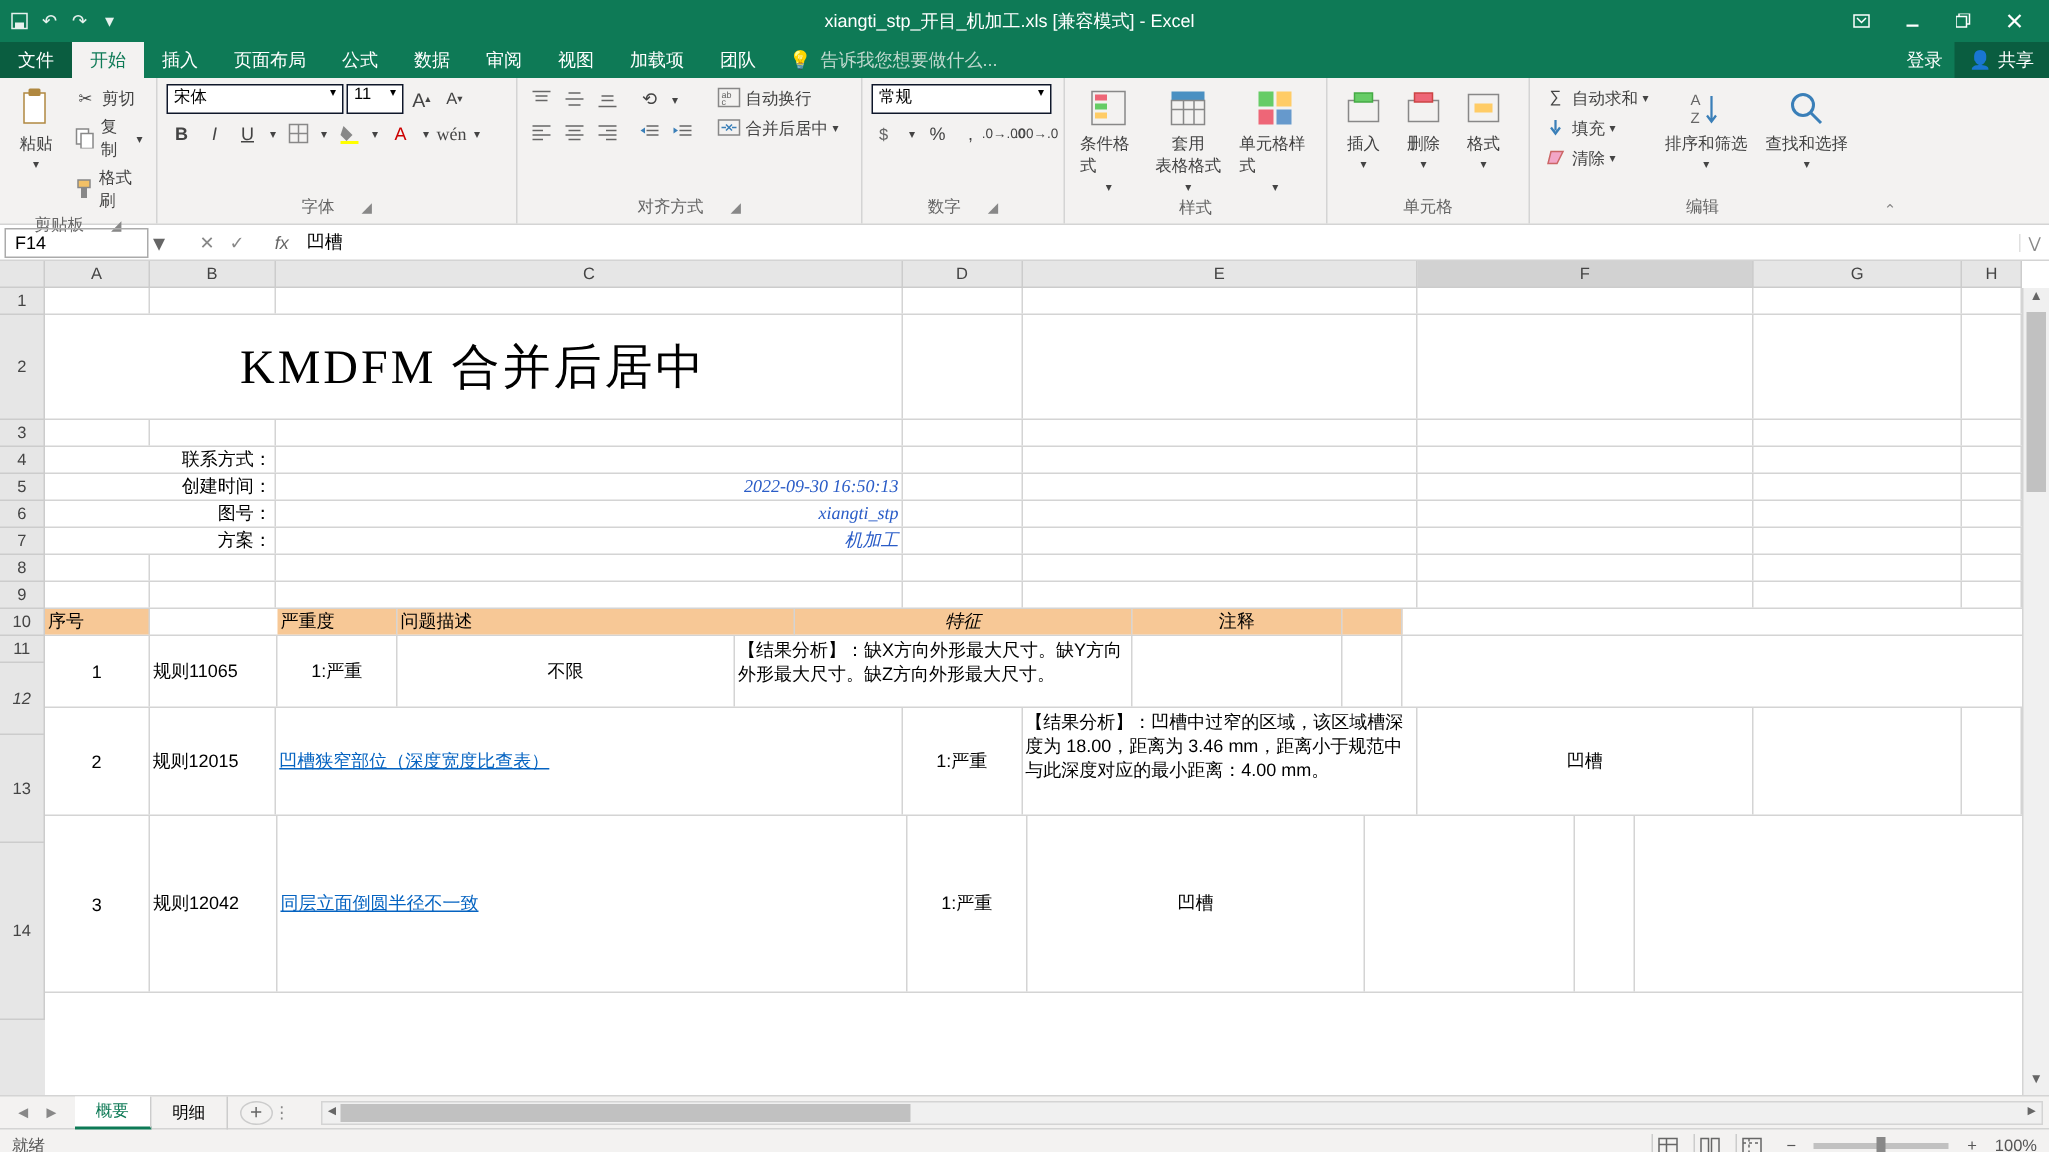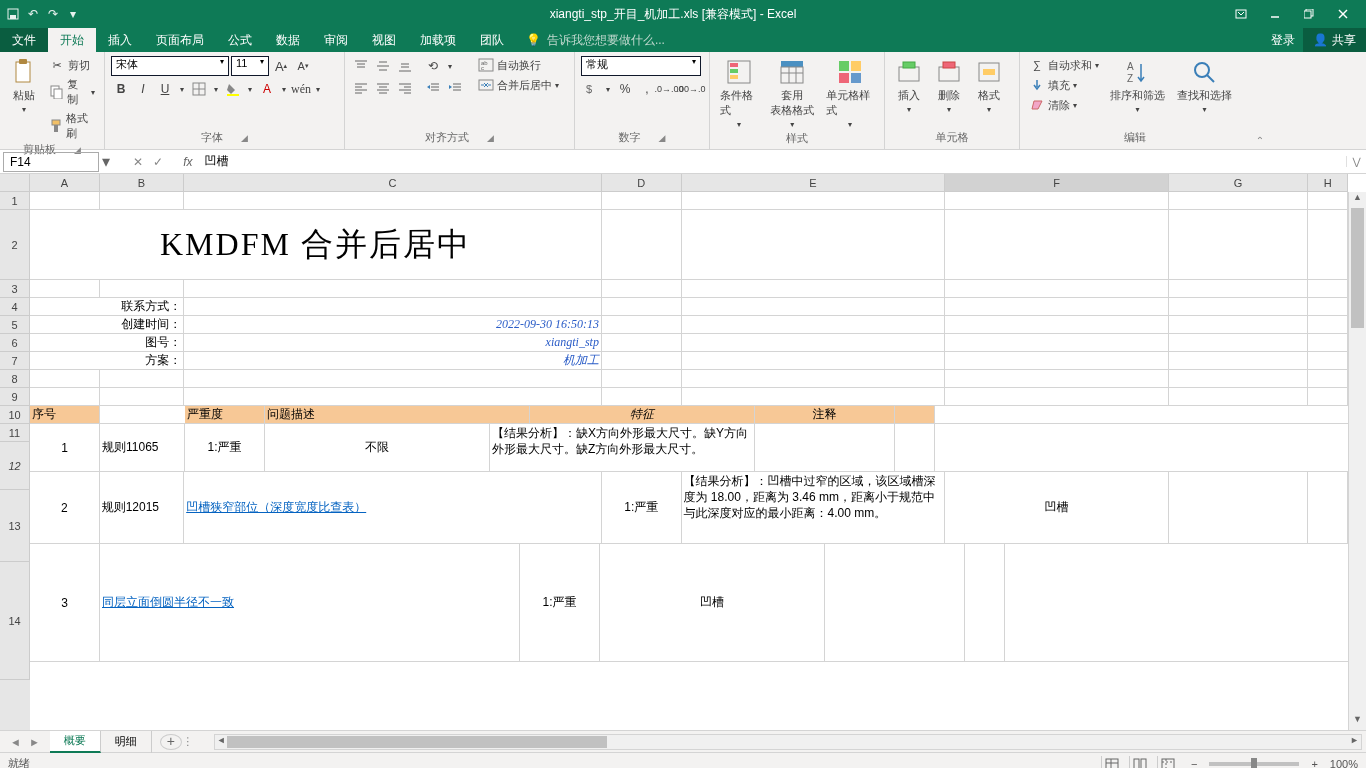--- a/index.html
+++ b/index.html
@@ -655,20 +655,21 @@
           <span class="link">凹槽狭窄部位（深度宽度比查表）</span>
         </div>
         <div class="cell center" style="width: 80px;">1:严重</div>
         <div class="cell " style="width: 265px; white-space: pre-wrap; align-items: flex-start; line-height: 16px; padding: 1px 2px;">【结果分析】：凹槽中过窄的区域，该区域槽深度为 18.00，距离为 3.46 mm，距离小于规范中与此深度对应的最小距离：4.00 mm。</div>
         <div class="cell center" style="width: 225px;">凹槽</div>
         <div class="cell " style="width: 140px;"></div>
         <div class="cell " style="width: 40px;"></div>
       </div>
       <div class="row" style="height: 118px;">
         <div class="cell center" style="width: 70px;">3</div>
+        <div class="cell " style="width: 85px;">规则12042</div>
         <div class="cell " style="width: 420px;">
           <span class="link">同层立面倒圆半径不一致</span>
         </div>
         <div class="cell center" style="width: 80px;">1:严重</div>
         <div class="cell center" style="width: 225px;">凹槽</div>
         <div class="cell " style="width: 140px;"></div>
         <div class="cell " style="width: 40px;"></div>
       </div>
     </div>
   <div class="vscroll">

